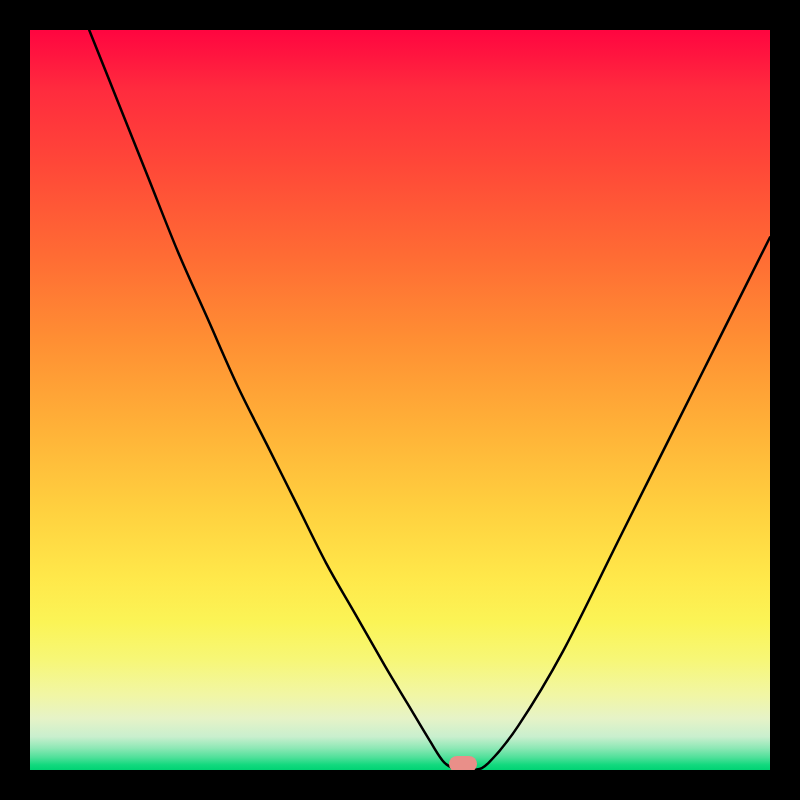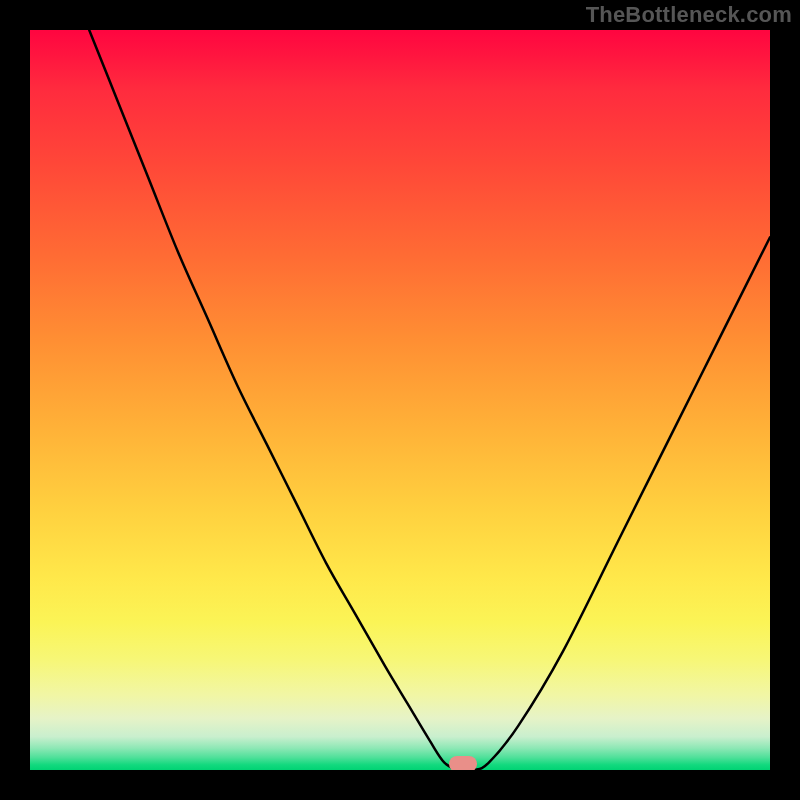--- a/index.html
+++ b/index.html
@@ -84,21 +84,20 @@
     border-radius: 8px;
     background: #e98f89;
     transform: translate(-50%, -50%);
   }
 </style>
 </head>
 <body>
 
 <div class="frame">
 
-  <div class="attribution">TheBottleneck.com</div>
 
   <div class="plot-area">
     <div class="gradient">
       <div class="g-main"></div>
     </div>
 
     <svg class="curve-svg" viewBox="0 0 100 100" preserveAspectRatio="none">
       <path class="curve-path" d="M 8.000 0.000 C 8.667 1.667 10.667 6.667 12.000 10.000 C 13.333 13.333 14.667 16.667 16.000 20.000 C 17.333 23.333 18.667 26.833 20.000 30.000 C 21.333 33.167 22.667 36.000 24.000 39.000 C 25.333 42.000 26.667 45.167 28.000 48.000 C 29.333 50.833 30.667 53.333 32.000 56.000 C 33.333 58.667 34.667 61.333 36.000 64.000 C 37.333 66.667 38.667 69.500 40.000 72.000 C 41.333 74.500 42.667 76.667 44.000 79.000 C 45.333 81.333 46.833 84.000 48.000 86.000 C 49.167 88.000 50.000 89.333 51.000 91.000 C 52.000 92.667 53.167 94.667 54.000 96.000 C 54.833 97.333 55.333 98.333 56.000 99.000 C 56.667 99.667 57.333 99.833 58.000 100.000 C 58.667 100.167 59.333 100.167 60.000 100.000 C 60.667 99.833 61.000 100.000 62.000 99.000 C 63.000 98.000 64.333 96.500 66.000 94.000 C 67.667 91.500 69.667 88.333 72.000 84.000 C 74.333 79.667 77.000 74.000 80.000 68.000 C 83.000 62.000 86.667 54.667 90.000 48.000 C 93.333 41.333 98.333 31.333 100.000 28.000"></path>
     </svg>
 

